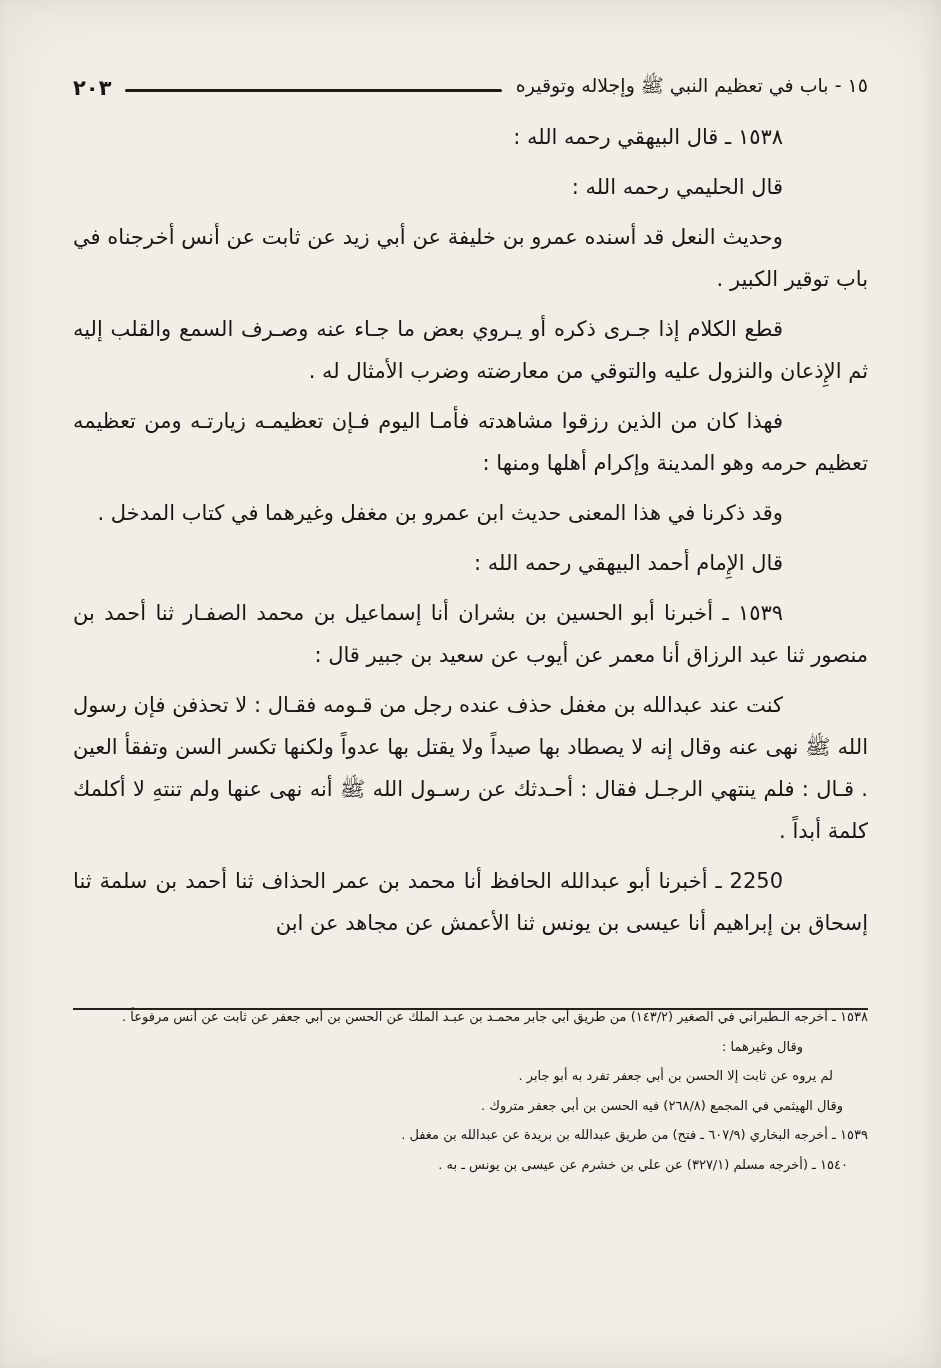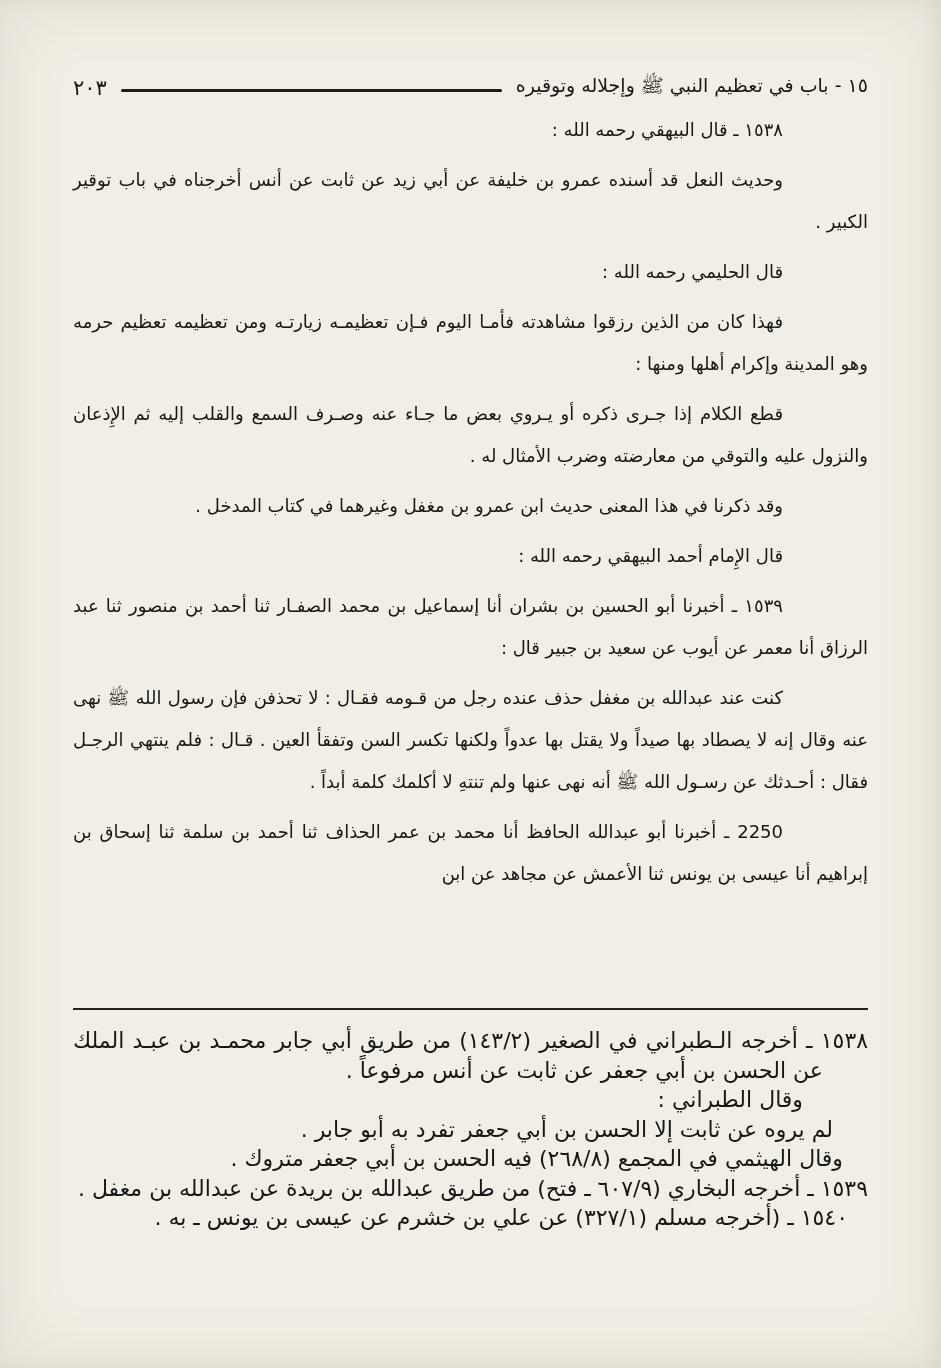--- a/index.html
+++ b/index.html
@@ -37,46 +37,46 @@
   }
   .header-rule {
     flex: 1;
     height: 3px;
     background: #1d1b18;
     border-radius: 2px;
     margin-top: 5px;
   }
   .page-number {
     font-size: 21px;
-    font-weight: normal;
+    font-weight: bold;
     white-space: nowrap;
   }
   
   .body-text {
     position: absolute;
-    top: 109px; right: 73px; left: 73px;
-    font-size: 18px;
+    top: 116px; right: 73px; left: 73px;
+    font-size: 21px;
     line-height: 42px;
     text-align: justify;
   }
   .body-text p {
     margin: 0 0 8px 0;
     text-indent: 85px;
   }
   
   .fn-rule {
     position: absolute;
     top: 1008px; right: 73px; left: 73px;
     height: 2px;
     background: #23211e;
   }
   .footnotes {
     position: absolute;
-    top: 1026px; right: 73px; left: 73px;
-    font-size: 22px;
+    top: 1002px; right: 73px; left: 73px;
+    font-size: 13px;
     line-height: 29.5px;
     text-align: justify;
   }
   .footnotes p { margin: 0; }
   .fn-hang  { padding-right: 45px; text-indent: -45px; }
   .fn-i65   { padding-right: 65px; }
   .fn-i35   { padding-right: 35px; }
   .fn-i25   { padding-right: 25px; }
   .fn-i20   { padding-right: 20px; }
 </style>
@@ -86,35 +86,35 @@
 <div class="page">
 
   <div class="page-header">
     <span class="chapter-title">١٥ - باب في تعظيم النبي ﷺ وإجلاله وتوقيره</span>
     <span class="header-rule"></span>
     <span class="page-number">٢٠٣</span>
   </div>
 
   <div class="body-text">
     <p>١٥٣٨ ـ قال البيهقي رحمه الله :</p>
+    <p>قال الحليمي رحمه الله :</p>
     <p>وحديث النعل قد أسنده عمرو بن خليفة عن أبي زيد عن ثابت عن أنس أخرجناه في باب توقير الكبير .</p>
-    <p>قال الحليمي رحمه الله :</p>
+    <p>قطع الكلام إذا جـرى ذكره أو يـروي بعض ما جـاء عنه وصـرف السمع والقلب إليه ثم الإِذعان والنزول عليه والتوقي من معارضته وضرب الأمثال له .</p>
     <p>فهذا كان من الذين رزقوا مشاهدته فأمـا اليوم فـإن تعظيمـه زيارتـه ومن تعظيمه تعظيم حرمه وهو المدينة وإكرام أهلها ومنها :</p>
-    <p>قطع الكلام إذا جـرى ذكره أو يـروي بعض ما جـاء عنه وصـرف السمع والقلب إليه ثم الإِذعان والنزول عليه والتوقي من معارضته وضرب الأمثال له .</p>
     <p>وقد ذكرنا في هذا المعنى حديث ابن عمرو بن مغفل وغيرهما في كتاب المدخل .</p>
     <p>قال الإِمام أحمد البيهقي رحمه الله :</p>
     <p>١٥٣٩ ـ أخبرنا أبو الحسين بن بشران أنا إسماعيل بن محمد الصفـار ثنا أحمد بن منصور ثنا عبد الرزاق أنا معمر عن أيوب عن سعيد بن جبير قال :</p>
     <p>كنت عند عبدالله بن مغفل حذف عنده رجل من قـومه فقـال : لا تحذفن فإن رسول الله ﷺ نهى عنه وقال إنه لا يصطاد بها صيداً ولا يقتل بها عدواً ولكنها تكسر السن وتفقأ العين . قـال : فلم ينتهي الرجـل فقال : أحـدثك عن رسـول الله ﷺ أنه نهى عنها ولم تنتهِ لا أكلمك كلمة أبداً .</p>
     <p>2250 ـ أخبرنا أبو عبدالله الحافظ أنا محمد بن عمر الحذاف ثنا أحمد بن سلمة ثنا إسحاق بن إبراهيم أنا عيسى بن يونس ثنا الأعمش عن مجاهد عن ابن</p>
   </div>
 
   <div class="fn-rule"></div>
 
   <div class="footnotes">
     <p class="fn-hang">١٥٣٨ ـ أخرجه الـطبراني في الصغير (١٤٣/٢) من طريق أبي جابر محمـد بن عبـد الملك عن الحسن بن أبي جعفر عن ثابت عن أنس مرفوعاً .</p>
-    <p class="fn-i65">وقال الطبراني :</p>
+    <p class="fn-i65">وقال وغيرهما :</p>
     <p class="fn-i35">لم يروه عن ثابت إلا الحسن بن أبي جعفر تفرد به أبو جابر .</p>
     <p class="fn-i25">وقال الهيثمي في المجمع (٢٦٨/٨) فيه الحسن بن أبي جعفر متروك .</p>
     <p>١٥٣٩ ـ أخرجه البخاري (٦٠٧/٩ ـ فتح) من طريق عبدالله بن بريدة عن عبدالله بن مغفل .</p>
     <p class="fn-i20">١٥٤٠ ـ (أخرجه مسلم (٣٢٧/١) عن علي بن خشرم عن عيسى بن يونس ـ به .</p>
   </div>
 
 </div>
 
 </body></html>

